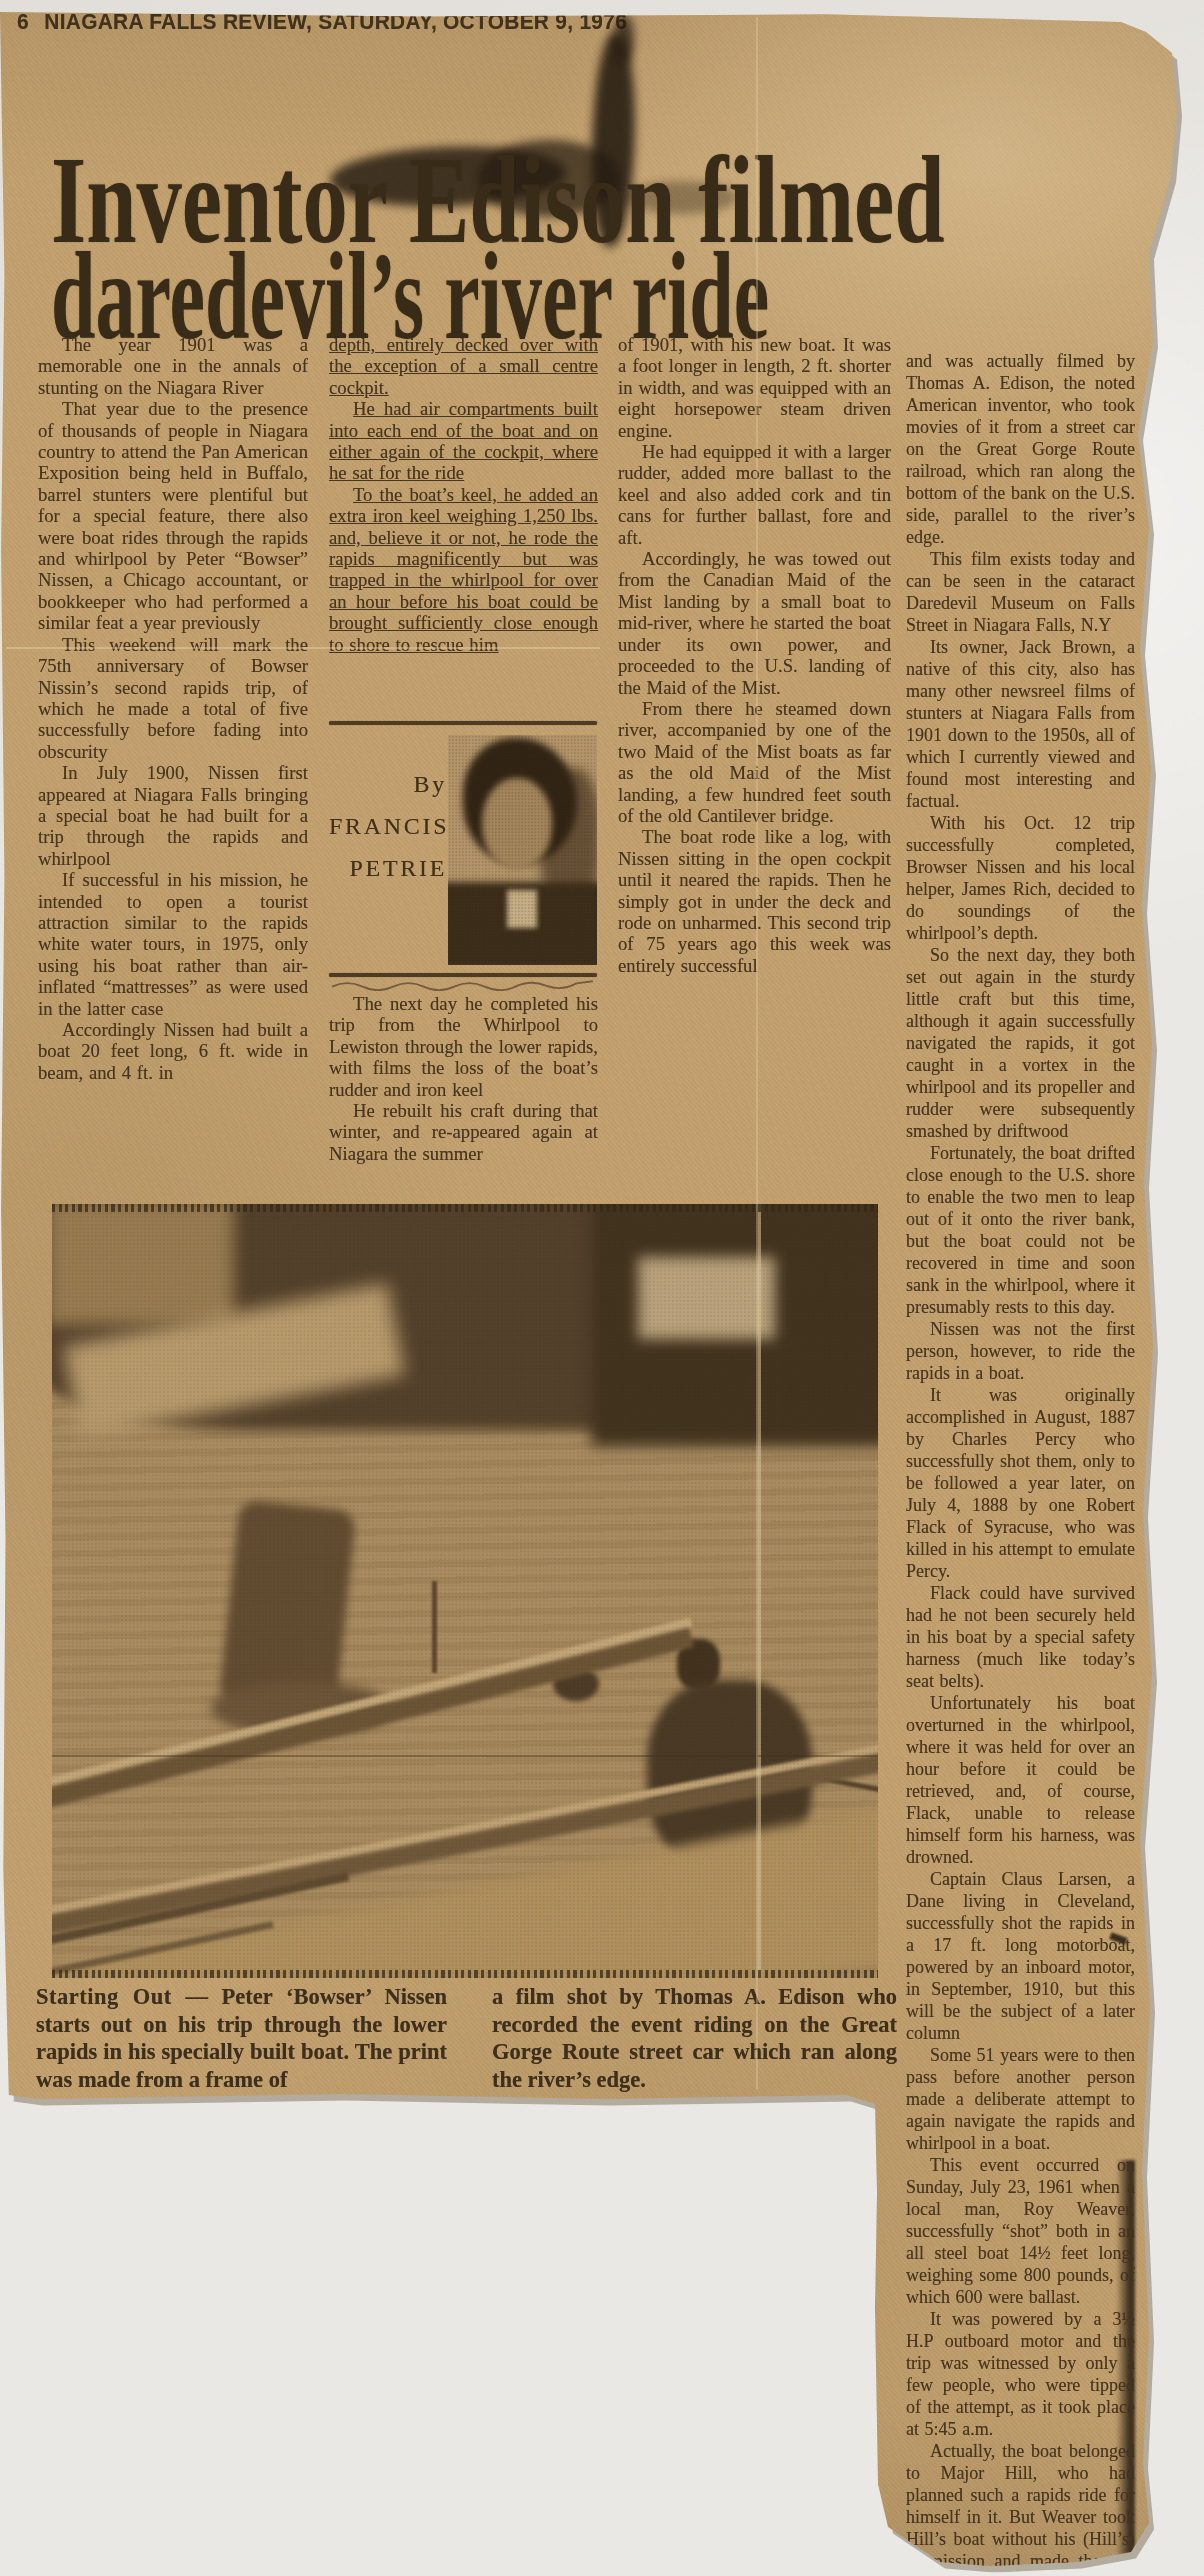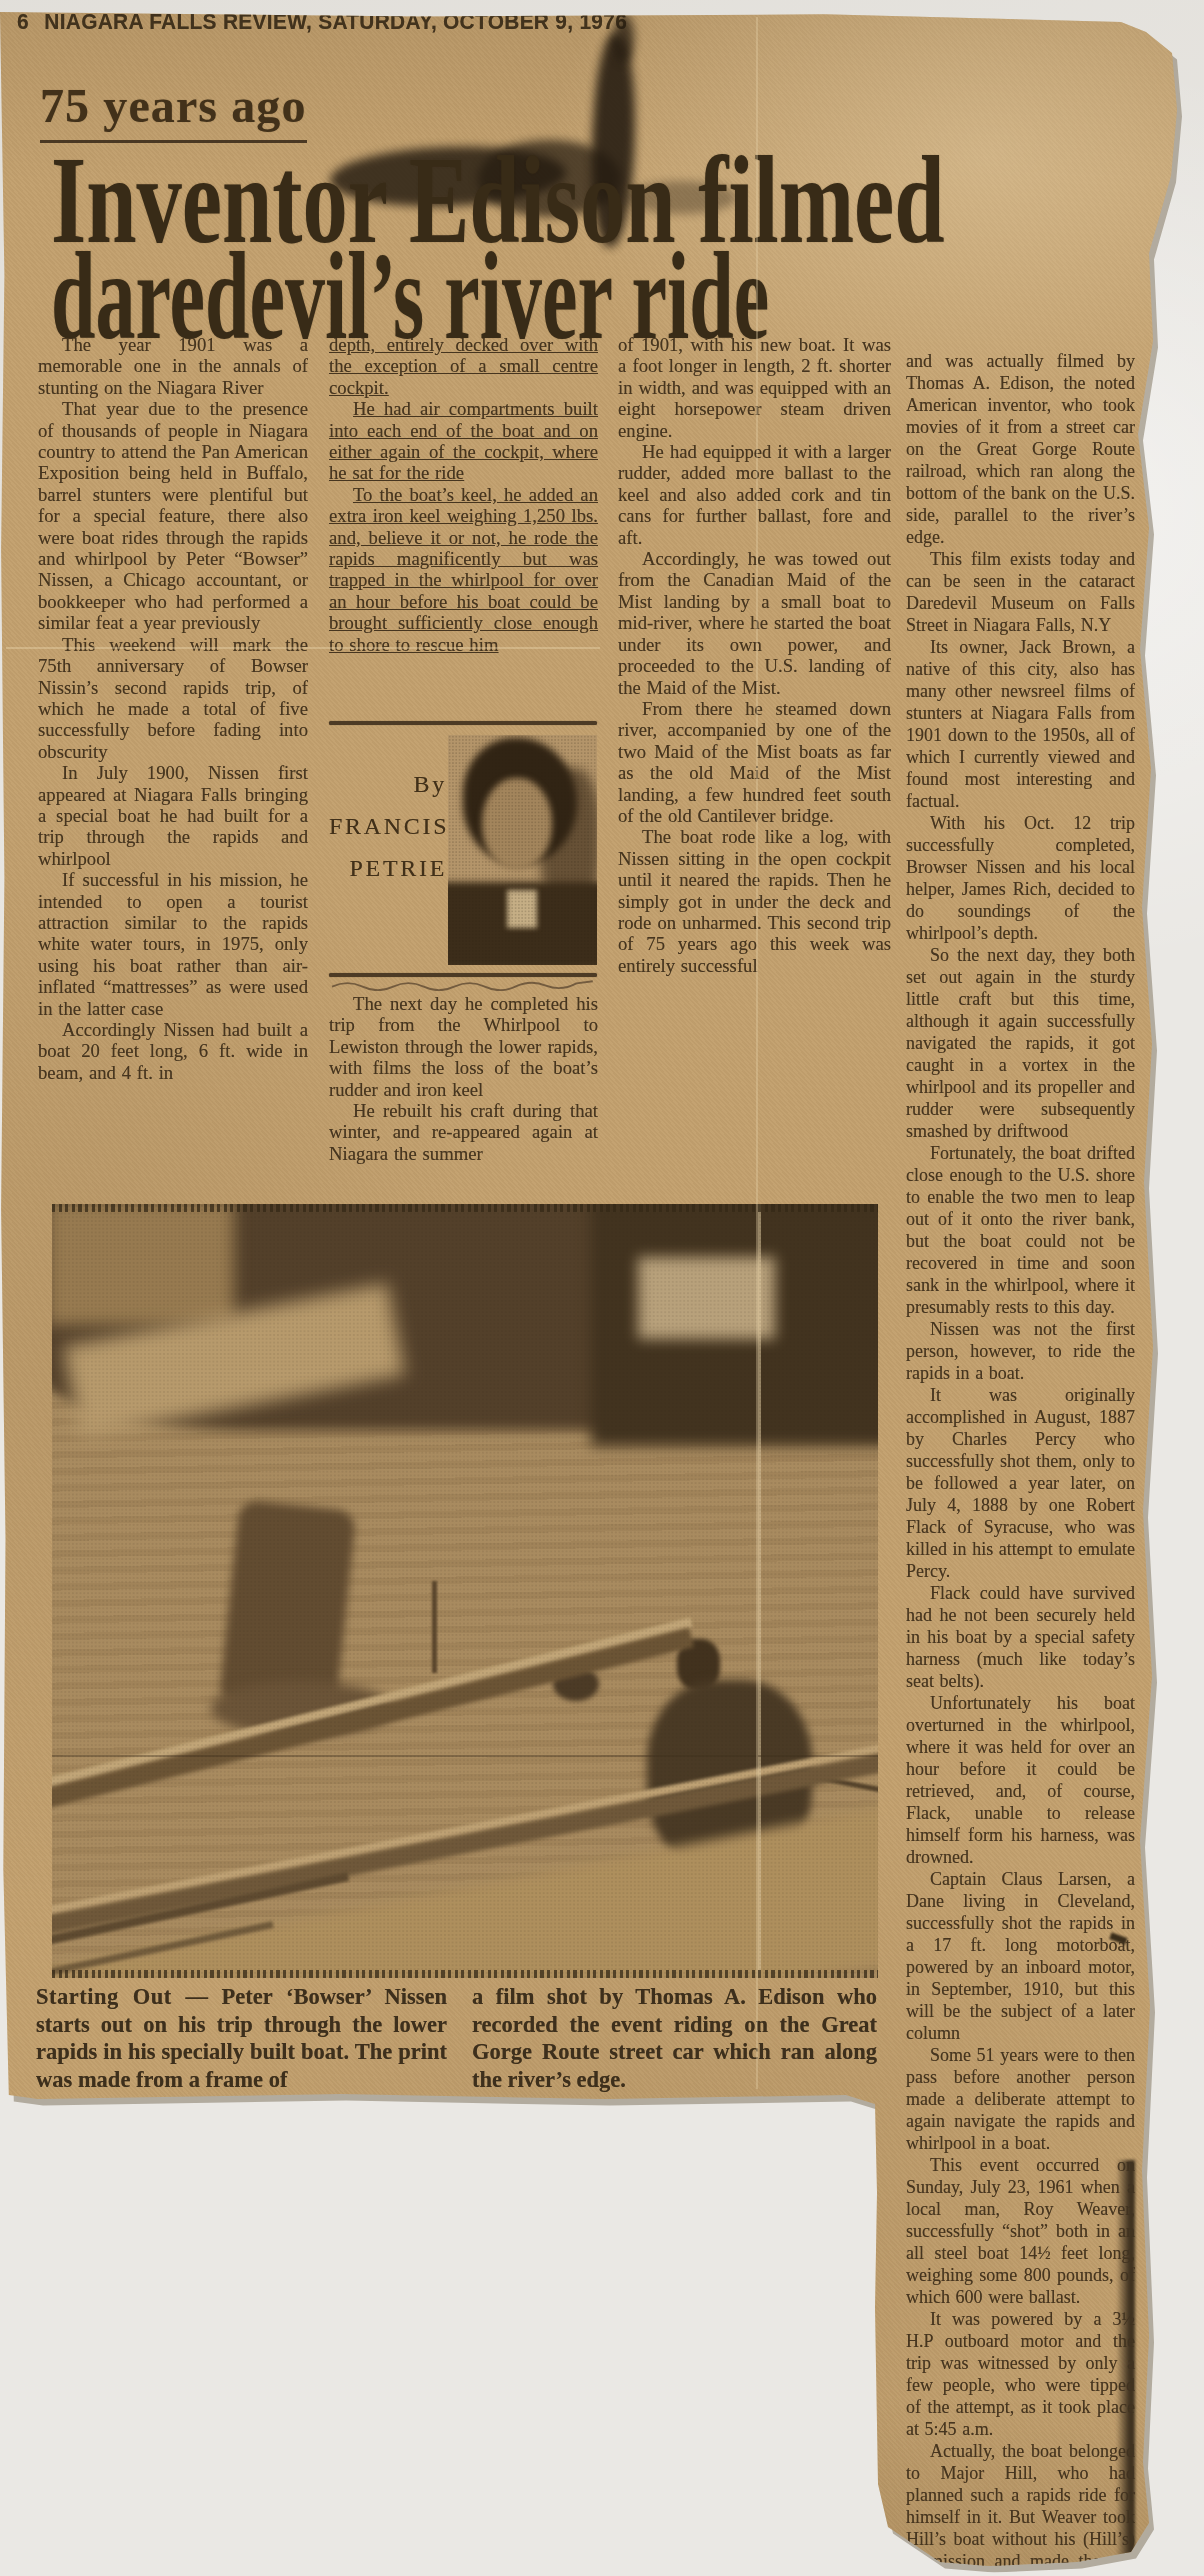--- a/index.html
+++ b/index.html
@@ -100,41 +100,40 @@
   .ph-streakb2{left:-5.5px;top:765px;width:231px;height:7.1px;background:#645034;transform:rotate(-12deg);transform-origin:left center;filter:blur(1.6px);opacity:.8;}
   .ph-creasev{left:706px;top:0;width:2.7px;height:100%;background:rgba(226,204,163,.55);filter:blur(0.5px);}
   .ph-creaseh{left:0;top:551px;width:100%;height:2.2px;background:rgba(64,48,28,.38);}
   .ph-dots{position:absolute;inset:0;background-image:radial-gradient(rgba(44,33,18,.42) 0.5px, transparent 0.9px);background-size:3.8px 3.8px;opacity:.38;}
   .ph-edge{position:absolute;left:0;width:100%;height:7.7px;background:repeating-linear-gradient(90deg, rgba(52,40,22,.75) 0 3.3px, rgba(52,40,22,0) 3.3px 6.6px);}
   .ph-edge.top{top:0;} .ph-edge.bot{bottom:0;}
 
   .caption{font-size:22.5px;line-height:27.5px;font-weight:bold;color:#3d2f1c;text-align:justify;
     text-shadow:0 0 0.5px rgba(61,47,28,.5);}
   .cap-left{left:36px;top:1983px;width:411px;}
-  .cap-right{left:472px;top:1983px;width:405px;}
+  .cap-right{left:492px;top:1983px;width:405px;}
   .cap-lead{letter-spacing:0.5px;}
 
   .crease-v-main{left:756px;top:16.5px;width:2.2px;height:2072px;background:rgba(230,210,170,.35);filter:blur(0.5px);}
   .crease-h-1{left:5.5px;top:647px;width:594px;height:1.6px;background:rgba(235,216,176,.4);filter:blur(0.5px);}
   .edge-band{left:1116px;top:2160px;width:18.7px;height:397px;background:linear-gradient(90deg, rgba(62,48,28,0), #3f3220 70%);filter:blur(1.6px);}
   .edge-dash{left:1110px;top:1935px;width:16.5px;height:6.6px;background:#3a2d1a;filter:blur(1.1px);transform:rotate(20deg);}
 </style>
 </head>
 <body>
 
 <div class="scan">
   <div class="clip-shadow"></div>
 
   <div class="clipping">
 
     <div class="abs page-header">
       <span class="num">6</span><span>NIAGARA FALLS REVIEW, SATURDAY, OCTOBER 9, 1976</span>
     </div>
 
-    <div class="abs column-label">75 years ago</div>
 
     <div class="abs smudge sm1"></div>
     <div class="abs smudge sm2"></div>
     <div class="abs smudge sm3"></div>
     <div class="abs smudge sm4"></div>
     <div class="abs smudge sm5"></div>
 
     <div class="abs headline hl1">Inventor Edison filmed</div>
     <div class="abs headline hl2">daredevil’s river ride</div>
 

